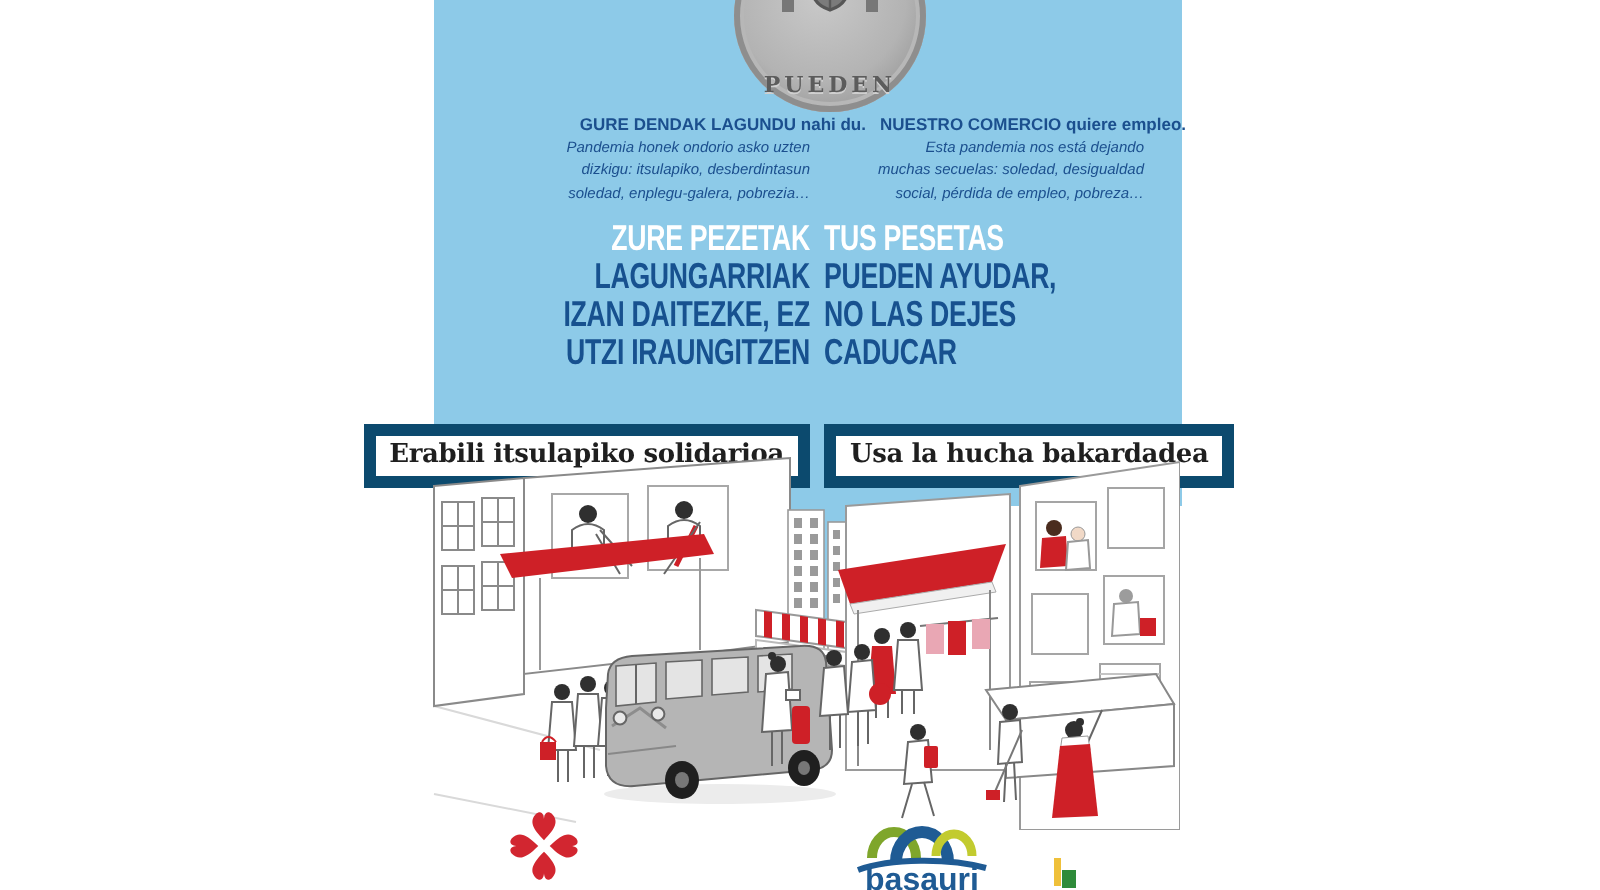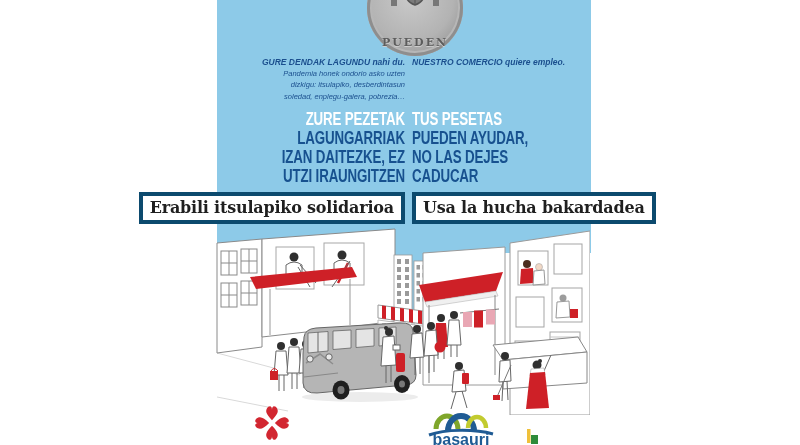--- a/index.html
+++ b/index.html
@@ -23,39 +23,39 @@
   }
   .coin-emblem { position:absolute; left:18px; top:6px; }
 
   
   .col { position:absolute; top:0; height:230px; }
   .col-left  { left:217px; width:188px; text-align:right; }
   .col-right { left:412px; width:160px; text-align:left; }
 
   .intro-header {
     position:absolute; top:57px; width:100%;
-    font-size:8.5px; font-weight:bold; font-style:italic; color:#1b4f8e; line-height:11px;
+    font-size:8.5px; font-weight:bold; color:#1b4f8e; line-height:11px;padding-left:28px;
   }
   .intro-par {
     position:absolute; top:68px; width:100%;
     font-size:7.5px; font-style:italic; color:#1b4f8e; line-height:11.4px;text-align:right;
   }
   .headline {
     position:absolute; top:110px; width:100%;
     font-size:18px; font-weight:800; line-height:18.9px; letter-spacing:-0.2px;
     color:#17518F;
   }
   .col-left  .headline { transform:scaleX(0.74); transform-origin:top right; }
   .col-right .headline { transform:scaleX(0.74); transform-origin:top left; }
   .hl-white { color:#ffffff; }
 
   .box-label {
-    position:absolute; top:192px; white-space:nowrap;
-    background:#ffffff; border:4px solid #0c4a6e; padding:2px 7px 3px;
-    font-family:"DejaVu Serif", serif; font-weight:bold; font-size:16px;
+    position:absolute; top:212px; white-space:nowrap;
+    background:#ffffff; border:6px solid #0c4a6e; padding:2px 7px 3px;
+    font-family:"DejaVu Serif", serif; font-weight:bold; font-size:13px;
     letter-spacing:-0.2px; color:#1f1f1f;
   }
   .col-left  .box-label { right:0; }
   .col-right .box-label { left:0; }
 
   .scene { position:absolute; left:210px; top:225px; width:380px; height:190px; }
 
   .logo-caritas { position:absolute; left:252px; top:403px; width:40px; height:40px; }
   .logo-basauri { position:absolute; left:427px; top:395px; width:68px; height:50px; }
   .logo-corner  { position:absolute; left:521px; top:427px; width:22px; height:18px; }
@@ -94,20 +94,25 @@
       <div class="hl-white">ZURE PEZETAK</div>
       <div>LAGUNGARRIAK</div>
       <div>IZAN DAITEZKE, EZ</div>
       <div>UTZI IRAUNGITZEN</div>
     </div>
     <div class="box-label">Erabili itsulapiko solidarioa</div>
   </div>
 
   <div class="col col-right">
     <div class="intro-header">NUESTRO COMERCIO quiere empleo.</div>
+    <div class="intro-par">
+      <div>Esta pandemia nos está dejando</div>
+      <div>muchas secuelas: soledad, desigualdad</div>
+      <div>social, pérdida de empleo, pobreza…</div>
+    </div>
     <div class="headline">
       <div class="hl-white">TUS PESETAS</div>
       <div>PUEDEN AYUDAR,</div>
       <div>NO LAS DEJES</div>
       <div>CADUCAR</div>
     </div>
     <div class="box-label">Usa la hucha bakardadea</div>
   </div>
 
   <svg class="scene" viewBox="0 0 380 190">

